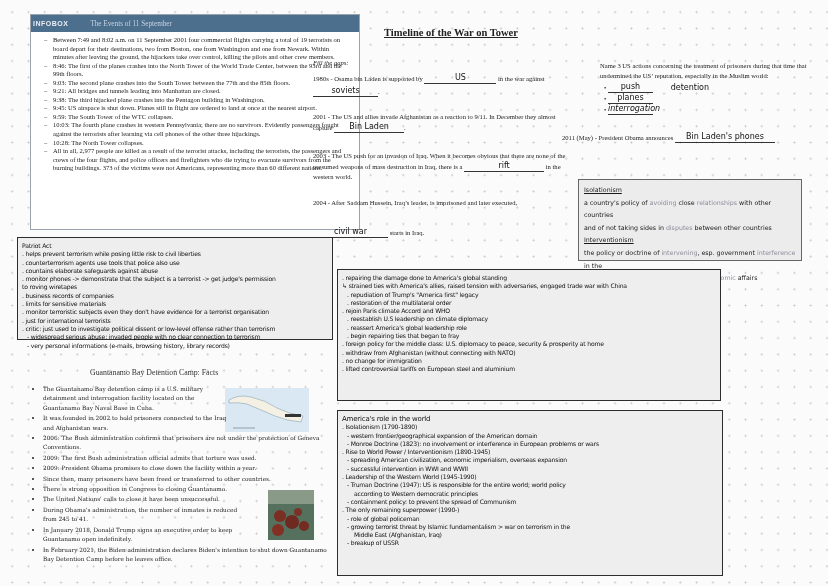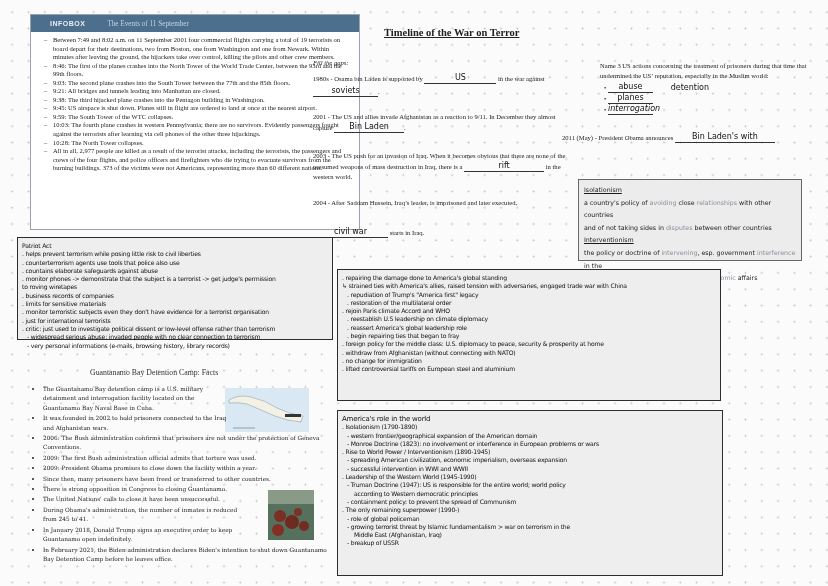--- a/index.html
+++ b/index.html
@@ -7,21 +7,21 @@
     width:828px;height:586px;overflow:hidden;position:relative;
     background-color:#fbfbfb;
     background-image:radial-gradient(circle,#c9c9c9 0.8px,transparent 1.2px);
     background-size:16.3px 16.3px;
     background-position:4px 4px;
     font-family:"Liberation Serif",serif;color:#222;
   }
   .abs{position:absolute;}
   
   #infobox{left:30px;top:14px;width:330px;height:216px;background:#fff;border:1px solid #9aa3ad;box-sizing:border-box;}
-  #infobox .hdr{height:17px;background:#4d6f8e;color:#dbe4ee;font-family:"Liberation Sans",sans-serif;font-size:7px;display:flex;align-items:center;padding-left:19px;gap:22px;}
+  #infobox .hdr{height:17px;background:#4d6f8e;color:#dbe4ee;font-family:"Liberation Sans",sans-serif;font-size:7px;display:flex;align-items:center;padding-left:2px;gap:22px;}
   #infobox .hdr .t1{font-weight:bold;letter-spacing:.5px;color:#e9eef4;}
   #infobox .hdr .t2{font-family:"Liberation Serif",serif;font-size:7.2px;color:#c6d3e0;}
   #infobox ul{margin:4px 0 0 0;padding:0 10px 0 22px;list-style:none;}
   #infobox li{font-size:6.55px;line-height:8.55px;position:relative;}
   #infobox li:before{content:"–";position:absolute;left:-9px;}
   
   .serif{font-family:"Liberation Serif",serif;}
   #tl-title{left:384px;top:27px;font-size:10.5px;font-weight:bold;text-decoration:underline;}
   .tl{font-size:6.6px;line-height:10px;}
   .hw{font-family:"DejaVu Sans",sans-serif;color:#111;font-size:8px;}
@@ -60,21 +60,21 @@
     <li>9:21: All bridges and tunnels leading into Manhattan are closed.</li>
     <li>9:38: The third hijacked plane crashes into the Pentagon building in Washington.</li>
     <li>9:45: US airspace is shut down. Planes still in flight are ordered to land at once at the nearest airport.</li>
     <li>9:59: The South Tower of the WTC collapses.</li>
     <li>10:03: The fourth plane crashes in western Pennsylvania; there are no survivors. Evidently passengers fought against the terrorists after learning via cell phones of the other three hijackings.</li>
     <li>10:28: The North Tower collapses.</li>
     <li>All in all, 2,977 people are killed as a result of the terrorist attacks, including the terrorists, the passengers and crews of the four flights, and police officers and firefighters who die trying to evacuate survivors from the burning buildings. 373 of the victims were not Americans, representing more than 60 different nations.</li>
   </ul>
 </div>
 
-<div id="tl-title" class="abs serif">Timeline of the War on Terror</div>
+<div id="tl-title" class="abs serif">Timeline of the War on Tower</div>
 <div class="abs serif tl" style="left:313px;top:58px;font-style:italic;">Fill the gaps:</div>
 
 <div class="abs serif tl" style="left:313px;top:73px;width:245px;">
   <span>1980s - Osama bin Laden is supported by</span>
   <span class="blank hw" style="width:72px;">US</span>
   <span>in the war against</span><br>
   <span class="blank hw" style="width:65px;margin-top:2px;">soviets</span>.
 </div>
 
 <div class="abs serif tl" style="left:313px;top:112px;width:260px;">
@@ -89,29 +89,29 @@
 </div>
 
 <div class="abs serif tl" style="left:313px;top:198px;width:260px;">
   <span>2004 - After Saddam Hussein, Iraq’s leader, is imprisoned and later executed,</span><br>
   <span class="blank hw" style="width:75px;margin-top:19px;">civil war</span>
   <span>starts in Iraq.</span>
 </div>
 
 <div class="abs serif tl" style="left:600px;top:61px;width:220px;">Name 3 US actions concerning the treatment of prisoners during that time that undermined the US’ reputation, especially in the Muslim world:</div>
 <div class="abs tl" style="left:604px;top:82px;width:210px;">
-  <div>• <span class="blank hw" style="width:45px;">abuse</span>
+  <div>• <span class="blank hw" style="width:45px;">push</span>
     <span class="hw" style="margin-left:16px;">detention</span></div>
   <div>• <span class="blank hw" style="width:45px;">planes</span></div>
   <div>• <span class="blank hw" style="width:45px;font-style:italic;">interrogation</span></div>
 </div>
 
 <div class="abs serif tl" style="left:562px;top:132px;width:260px;">
   <span>2011 (May) - President Obama announces</span>
-  <span class="blank hw" style="width:100px;">Bin Laden's with</span>
+  <span class="blank hw" style="width:100px;">Bin Laden's phones</span>
 </div>
 
 <div id="defs" class="abs">
   <div class="u">Isolationism</div>
   <div>
     <span>a country's policy of </span><span class="g">avoiding</span><span> close </span><span class="g">relationships</span><span> with other countries</span><br>
     <span>and of not taking sides in </span><span class="g">disputes</span><span> between other countries</span>
   </div>
   <div class="u">Interventionism</div>
   <div>

